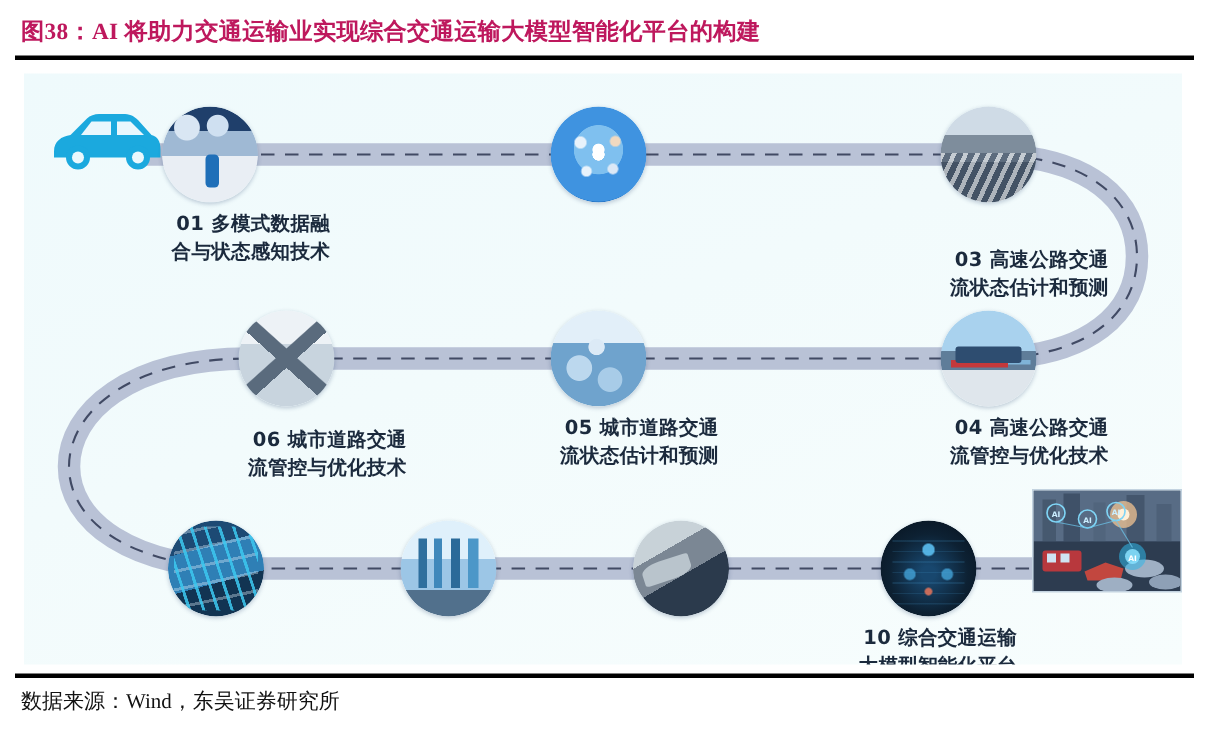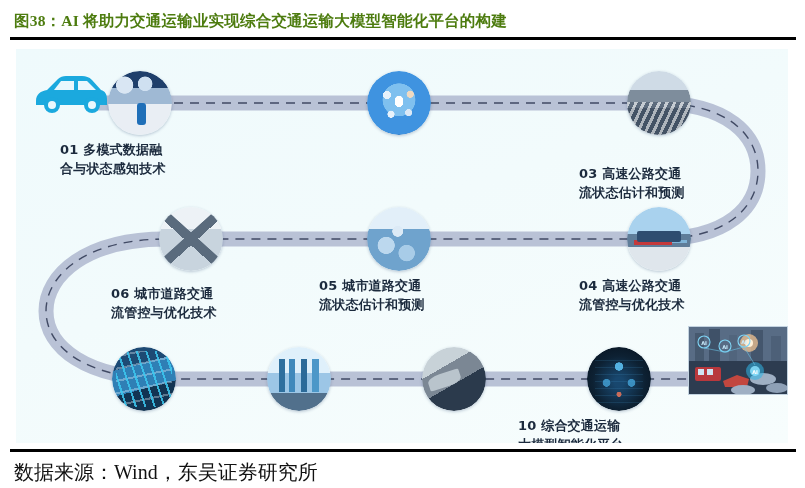--- a/index.html
+++ b/index.html
@@ -17,21 +17,21 @@
 
   
   .fig-title {
     position: absolute;
     left: 14px;
     top: 11px;
     width: 770px;
     font-family: "Liberation Serif", "DejaVu Serif", serif;
     font-weight: bold;
     font-size: 15.5px;
-    color: #4d7c0f;
+    color: #be185d;
     letter-spacing: 0.2px;
     white-space: nowrap;
   }
   .rule-top {
     position: absolute;
     left: 10px;
     top: 37px;
     width: 786px;
     height: 2.5px;
     background: #000000;
@@ -212,21 +212,21 @@
     width: 98px;
     height: 67px;
     border: 1px solid #c3d3e0;
     overflow: hidden;
     background: linear-gradient(170deg, #5b6f86 0%, #36475d 45%, #1d2a3b 100%);
   }
 
   
   .label {
     position: absolute;
-    text-align: left;
+    text-align: right;
     font-family: "DejaVu Sans", "Liberation Sans", sans-serif;
     font-weight: bold;
     font-size: 13px;
     line-height: 19px;
     color: #1b2a3d;
     white-space: pre-line;
     letter-spacing: 0.2px;
   }
 
   
@@ -236,21 +236,21 @@
     top: 449px;
     width: 786px;
     height: 2.5px;
     background: #000000;
   }
   .source {
     position: absolute;
     left: 14px;
     top: 459px;
     font-family: "Liberation Serif", "DejaVu Serif", serif;
-    font-size: 20px;
+    font-size: 14px;
     color: #111111;
     white-space: nowrap;
   }
 </style>
 </head>
 <body>
 
 <div class="fig-title">图38：AI 将助力交通运输业实现综合交通运输大模型智能化平台的构建</div>
 <div class="rule-top"></div>
 

